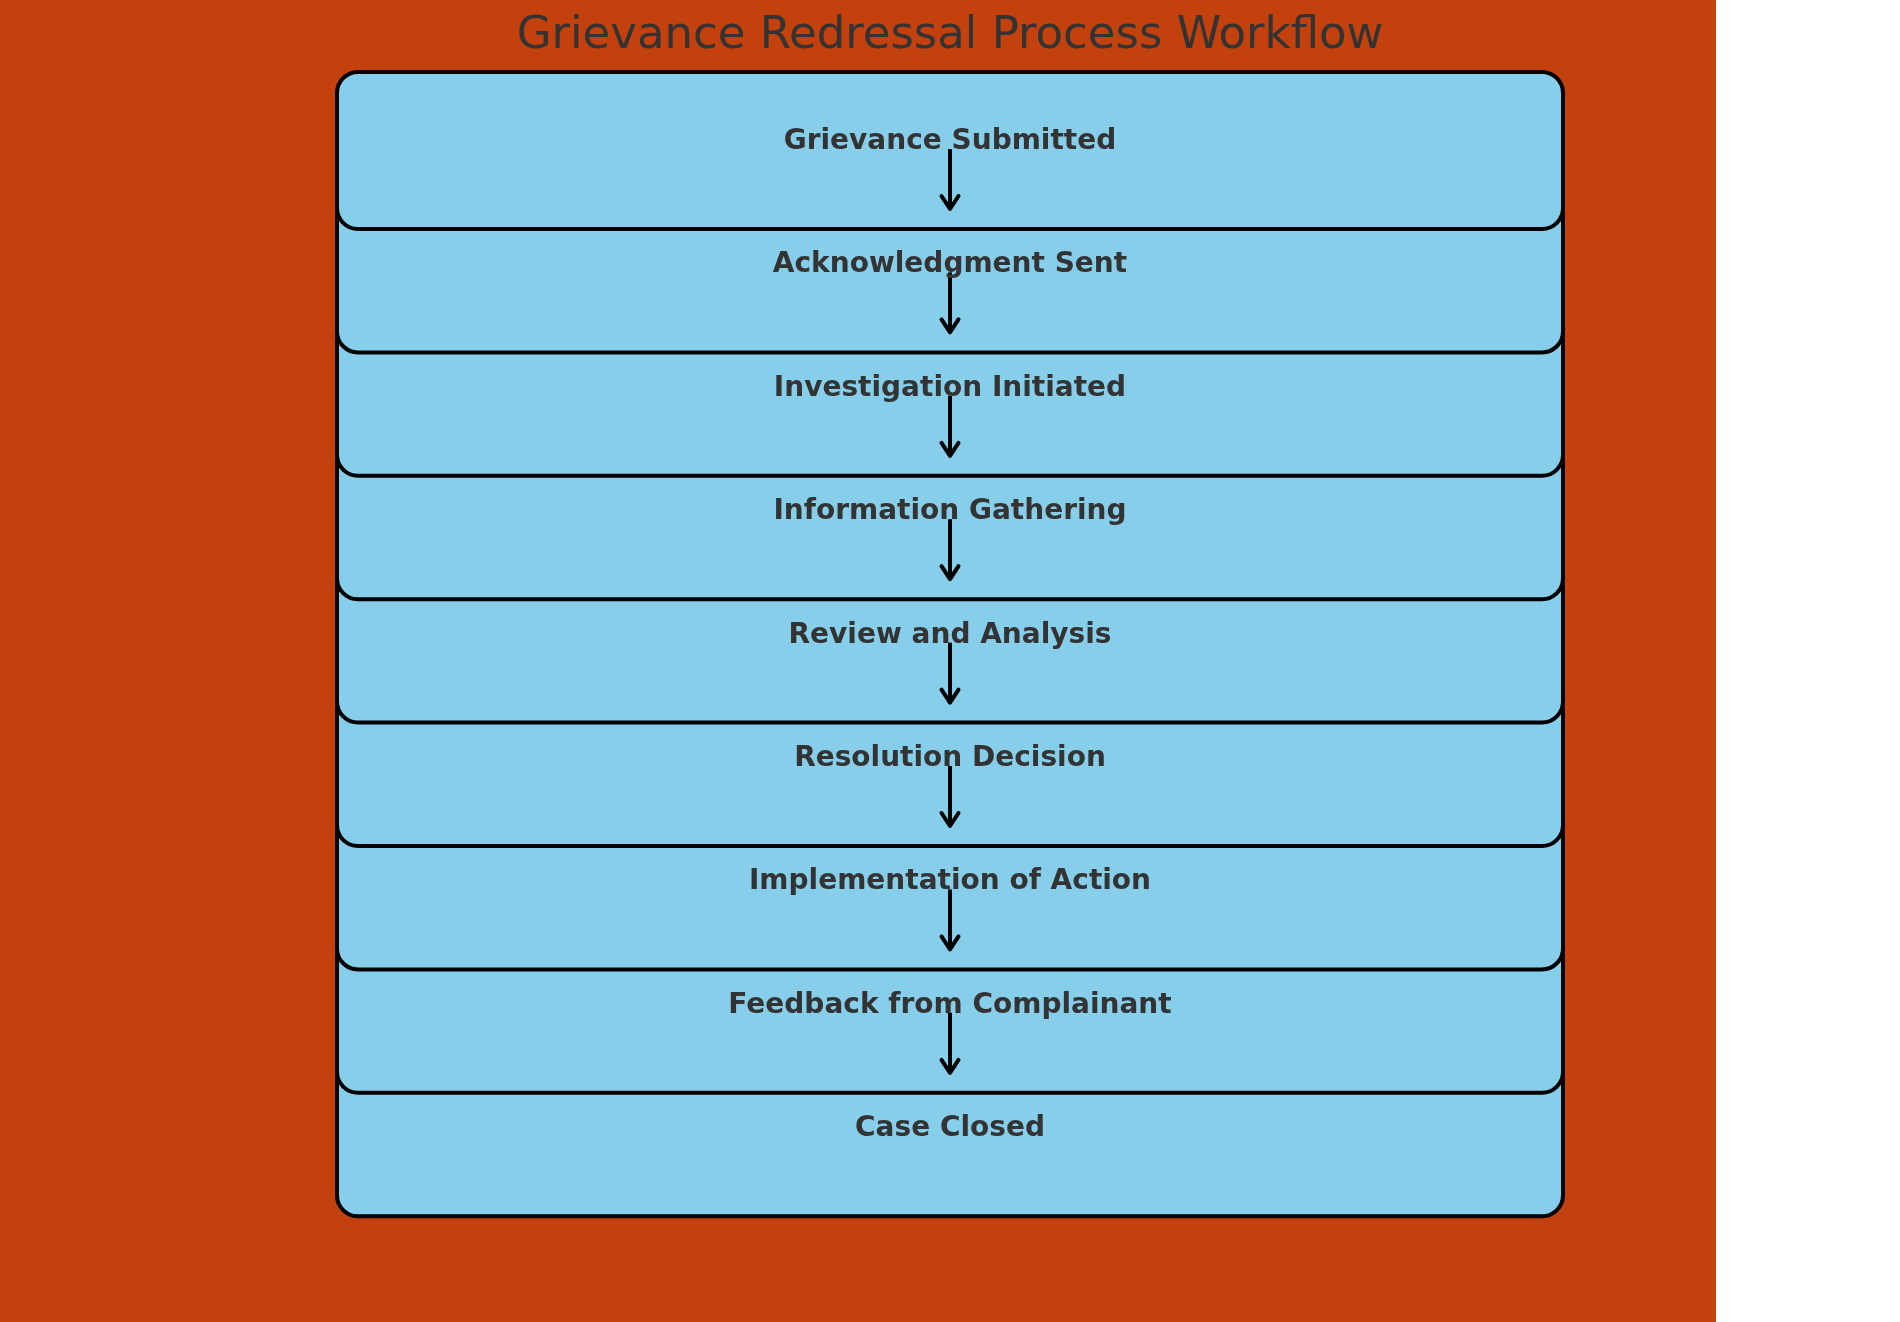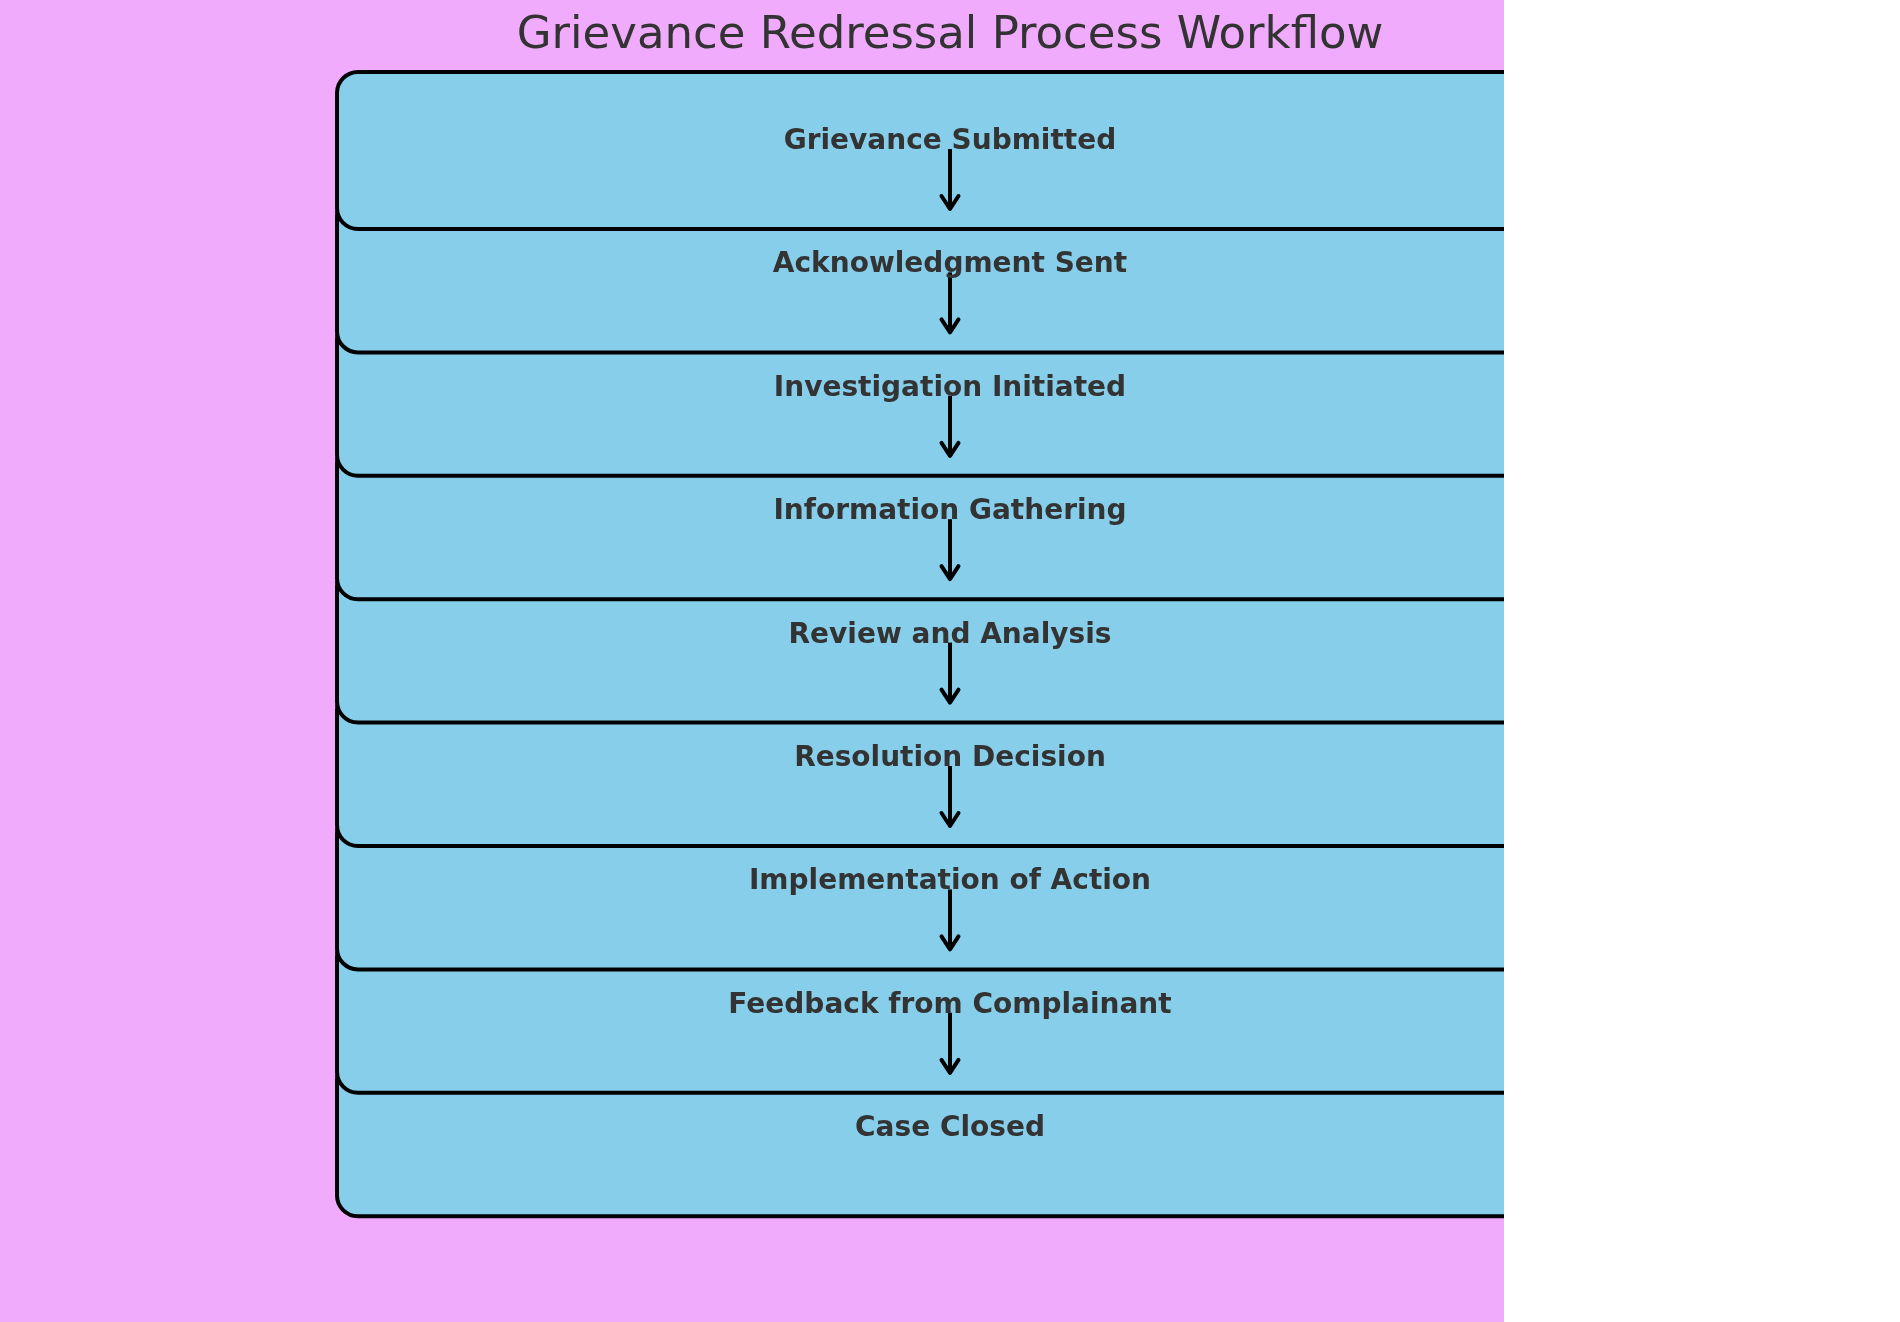--- a/index.html
+++ b/index.html
@@ -2,23 +2,23 @@
 <html><head>
 <meta charset="utf-8">
 <style>
   html, body {
     margin: 0;
     padding: 0;
     background: #ffffff;
   }
   .canvas {
     position: relative;
-    width: 1504px;
+    width: 1716px;
     height: 1322px;
-    background: #f0abfc;
+    background: #c2410c;
     overflow: hidden;
     font-family: "DejaVu Sans", sans-serif;
   }
   svg { display: block; }
   .diagram-title {
     font-family: "DejaVu Sans", sans-serif;
     font-size: 45px;
     font-weight: 400;
     fill: #333333;
     text-anchor: middle;

